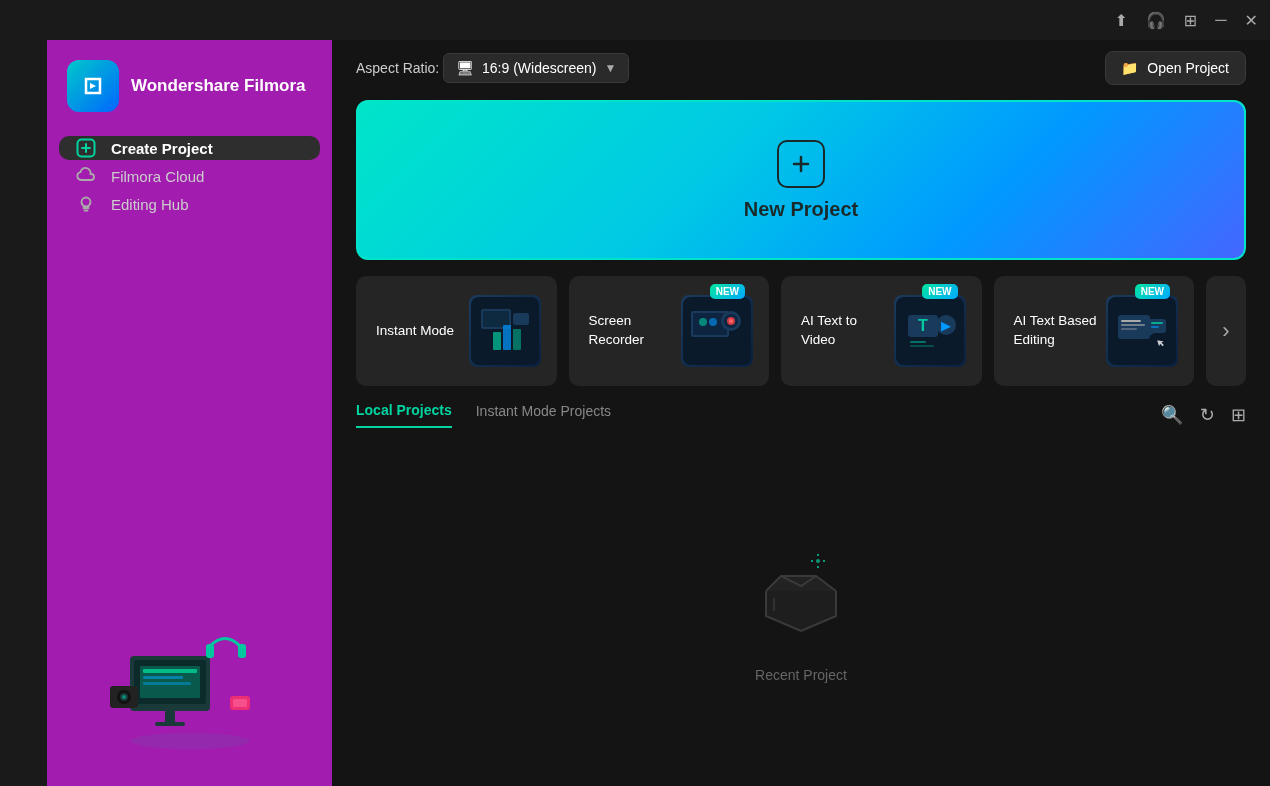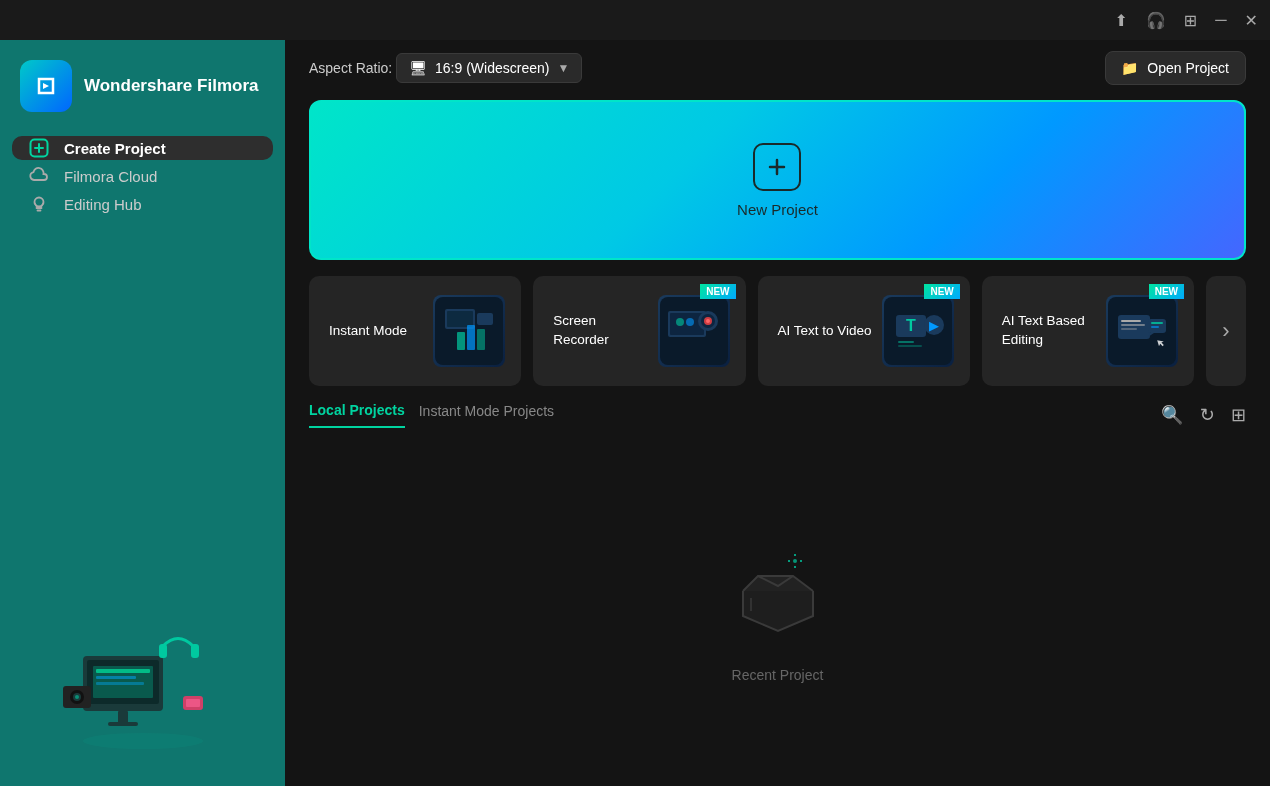--- a/index.html
+++ b/index.html
@@ -35,25 +35,26 @@
     
     .main-layout {
       display: flex;
       flex: 1;
       overflow: hidden;
     }
 
     
     .sidebar {
       width: 285px;
-      background: #0f766e;
+      background: #a21caf;
       display: flex;
       flex-direction: column;
       padding: 0;
       flex-shrink: 0;
+      margin-left: 47px;
     }
     .sidebar-logo {
       display: flex;
       align-items: center;
       gap: 12px;
       padding: 20px 20px 24px 20px;
     }
     .logo-icon {
       width: 52px;
       height: 52px;
@@ -198,22 +199,22 @@
       border: 2.5px solid #1a2a2a;
       border-radius: 10px;
       display: flex;
       align-items: center;
       justify-content: center;
       font-size: 26px;
       color: #1a2a2a;
       font-weight: 300;
     }
     .new-project-label {
-      font-size: 15px;
-      font-weight: 400;
+      font-size: 20px;
+      font-weight: 700;
       color: #1a2a2a;
     }
 
     
     .feature-cards {
       display: flex;
       gap: 12px;
       padding: 0 24px;
       flex-shrink: 0;
       overflow: visible;
@@ -245,23 +246,23 @@
       border-radius: 8px;
       flex-shrink: 0;
       display: flex;
       align-items: center;
       justify-content: center;
       font-size: 32px;
     }
     .badge-new {
       position: absolute;
       top: 8px;
-      right: 10px;
+      right: 24px;
       background: linear-gradient(135deg, #00e5a0, #00aaff);
-      border-radius: 0;
+      border-radius: 5px;
       padding: 2px 6px;
       font-size: 10px;
       font-weight: 700;
       color: #fff;
       text-transform: uppercase;
     }
 
     
     .projects-section {
       flex: 1;
@@ -272,21 +273,21 @@
     }
     .projects-tabs {
       display: flex;
       align-items: center;
       justify-content: space-between;
       margin-bottom: 0;
     }
     .projects-tabs-left {
       display: flex;
       align-items: center;
-      gap: 14px;
+      gap: 24px;
     }
     .tab-item {
       font-size: 14px;
       cursor: pointer;
       padding-bottom: 8px;
       color: #888;
     }
     .tab-item.active {
       color: #00d4a0;
       font-weight: 600;

